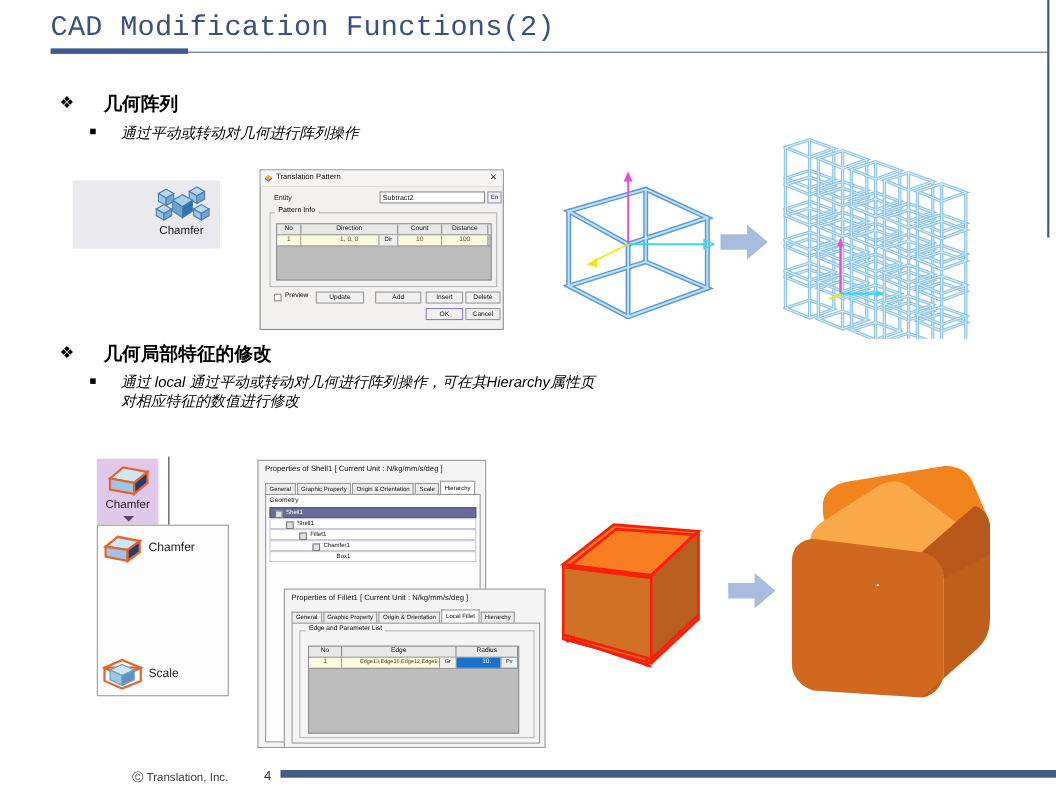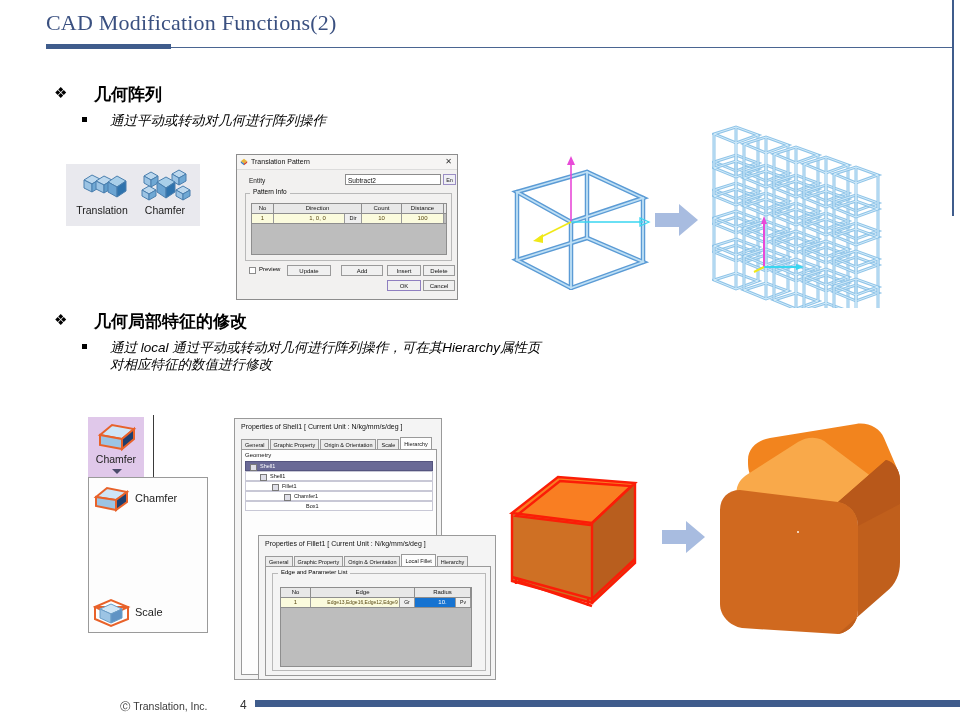--- a/index.html
+++ b/index.html
@@ -6,22 +6,22 @@
   body{
     width:960px;height:720px;position:relative;overflow:hidden;
     background:#ffffff;
     font-family:"Liberation Sans","DejaVu Sans",sans-serif;
     color:#000;
   }
   
   #title-bar{position:absolute;left:0;top:0;width:960px;height:52px;}
   #page-title{
     position:absolute;left:46px;top:10px;
-    font-size:22px;color:#3a5080;letter-spacing:.2px;
-    font-family:Liberation Serif, serif;
+    font-size:26px;color:#3a5080;letter-spacing:.2px;
+    font-family:Liberation Mono, monospace;
   }
   #title-rule{position:absolute;left:46px;top:47px;width:906px;height:1px;background:#4a6591;}
   #title-accent{position:absolute;left:46px;top:44px;width:125px;height:5px;background:#3f5c8c;}
   #right-vrule{position:absolute;left:952px;top:0;width:1.5px;height:216px;background:#3f5c8c;}
   
   .lvl1{position:absolute;font-size:17px;font-weight:bold;color:#000;}
   .lvl1 .dia{position:absolute;left:0;top:1px;font-size:15px;font-weight:normal;color:#000;}
   .lvl1 .txt{position:absolute;left:40px;top:0;white-space:nowrap;}
   .lvl2{position:absolute;font-size:13.5px;color:#000;}
   .lvl2 .sq{position:absolute;left:0;top:5px;width:5px;height:5px;background:#000;}
@@ -103,36 +103,20 @@
 <div class="lvl1" style="left:54px;top:83px;">
   <span class="dia">❖</span>
   <span class="txt">几何阵列</span>
 </div>
 <div class="lvl2" style="left:82px;top:112px;width:420px;">
   <span class="sq"></span>
   <span class="txt">通过平动或转动对几何进行阵列操作</span>
 </div>
 
 <div style="position:absolute;left:66px;top:164px;width:134px;height:62px;background:#e9e9ee;">
-  <div style="position:absolute;left:4px;top:2px;width:64px;height:58px;">
-    <svg width="64" height="38" viewBox="0 0 64 38">
-      <g stroke="#4a7fae" stroke-width="1">
-        <polygon points="14,14 22,9 30,13 22,18" fill="#bcd8ee"></polygon>
-        <polygon points="14,14 22,18 22,26 14,22" fill="#9cc4e4"></polygon>
-        <polygon points="22,18 30,13 30,21 22,26" fill="#6fa8d4"></polygon>
-        <polygon points="26,15 34,10 42,14 34,19" fill="#bcd8ee"></polygon>
-        <polygon points="26,15 34,19 34,27 26,23" fill="#9cc4e4"></polygon>
-        <polygon points="34,19 42,14 42,22 34,27" fill="#5f9ccb"></polygon>
-        <polygon points="38,16 47,10 56,15 47,21" fill="#a9cfe9"></polygon>
-        <polygon points="38,16 47,21 47,31 38,26" fill="#6ba4d2"></polygon>
-        <polygon points="47,21 56,15 56,25 47,31" fill="#2f73ad"></polygon>
-      </g>
-    </svg>
-    <div style="position:absolute;left:0;top:38px;width:64px;text-align:center;font-size:10.5px;color:#1a1a1a;">Translation</div>
-  </div>
   <div style="position:absolute;left:68px;top:2px;width:62px;height:58px;">
     <svg width="62" height="38" viewBox="0 0 62 38">
       <g stroke="#4a7fae" stroke-width="1">
         <polygon points="10,10 17,6 24,10 17,14" fill="#bcd8ee"></polygon>
         <polygon points="10,10 17,14 17,21 10,17" fill="#9cc4e4"></polygon>
         <polygon points="17,14 24,10 24,17 17,21" fill="#6fa8d4"></polygon>
         <polygon points="38,8 45,4 52,8 45,12" fill="#bcd8ee"></polygon>
         <polygon points="38,8 45,12 45,19 38,15" fill="#9cc4e4"></polygon>
         <polygon points="45,12 52,8 52,15 45,19" fill="#6fa8d4"></polygon>
         <polygon points="23,16 32,11 41,16 32,22" fill="#a9cfe9"></polygon>

